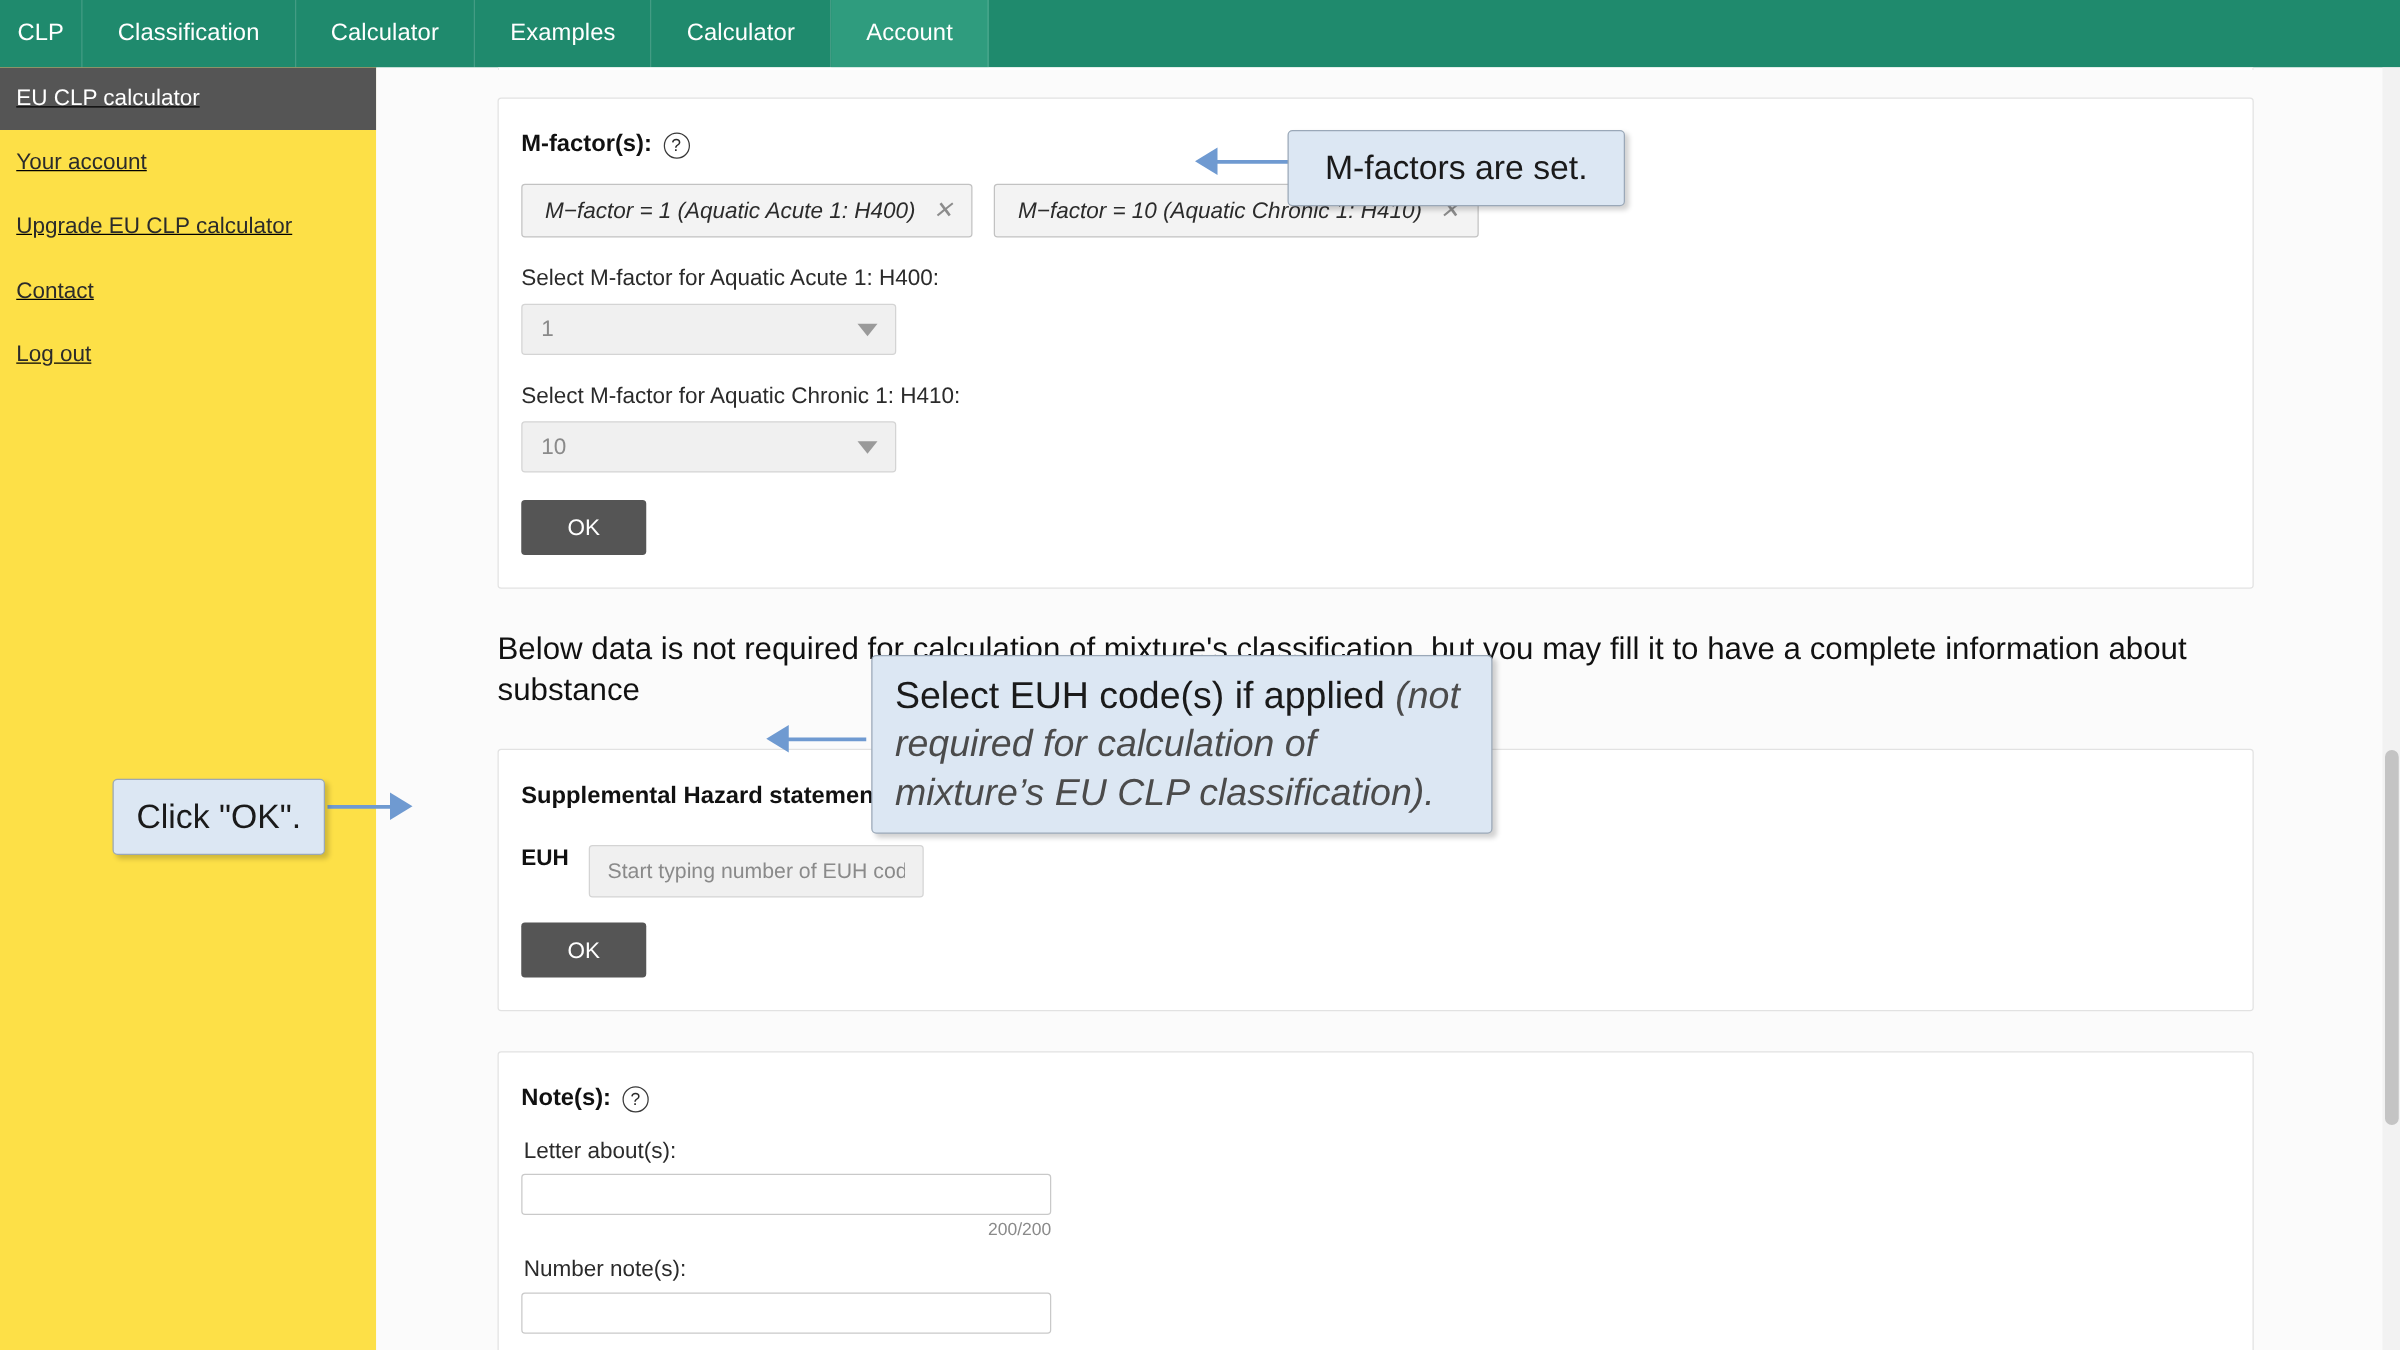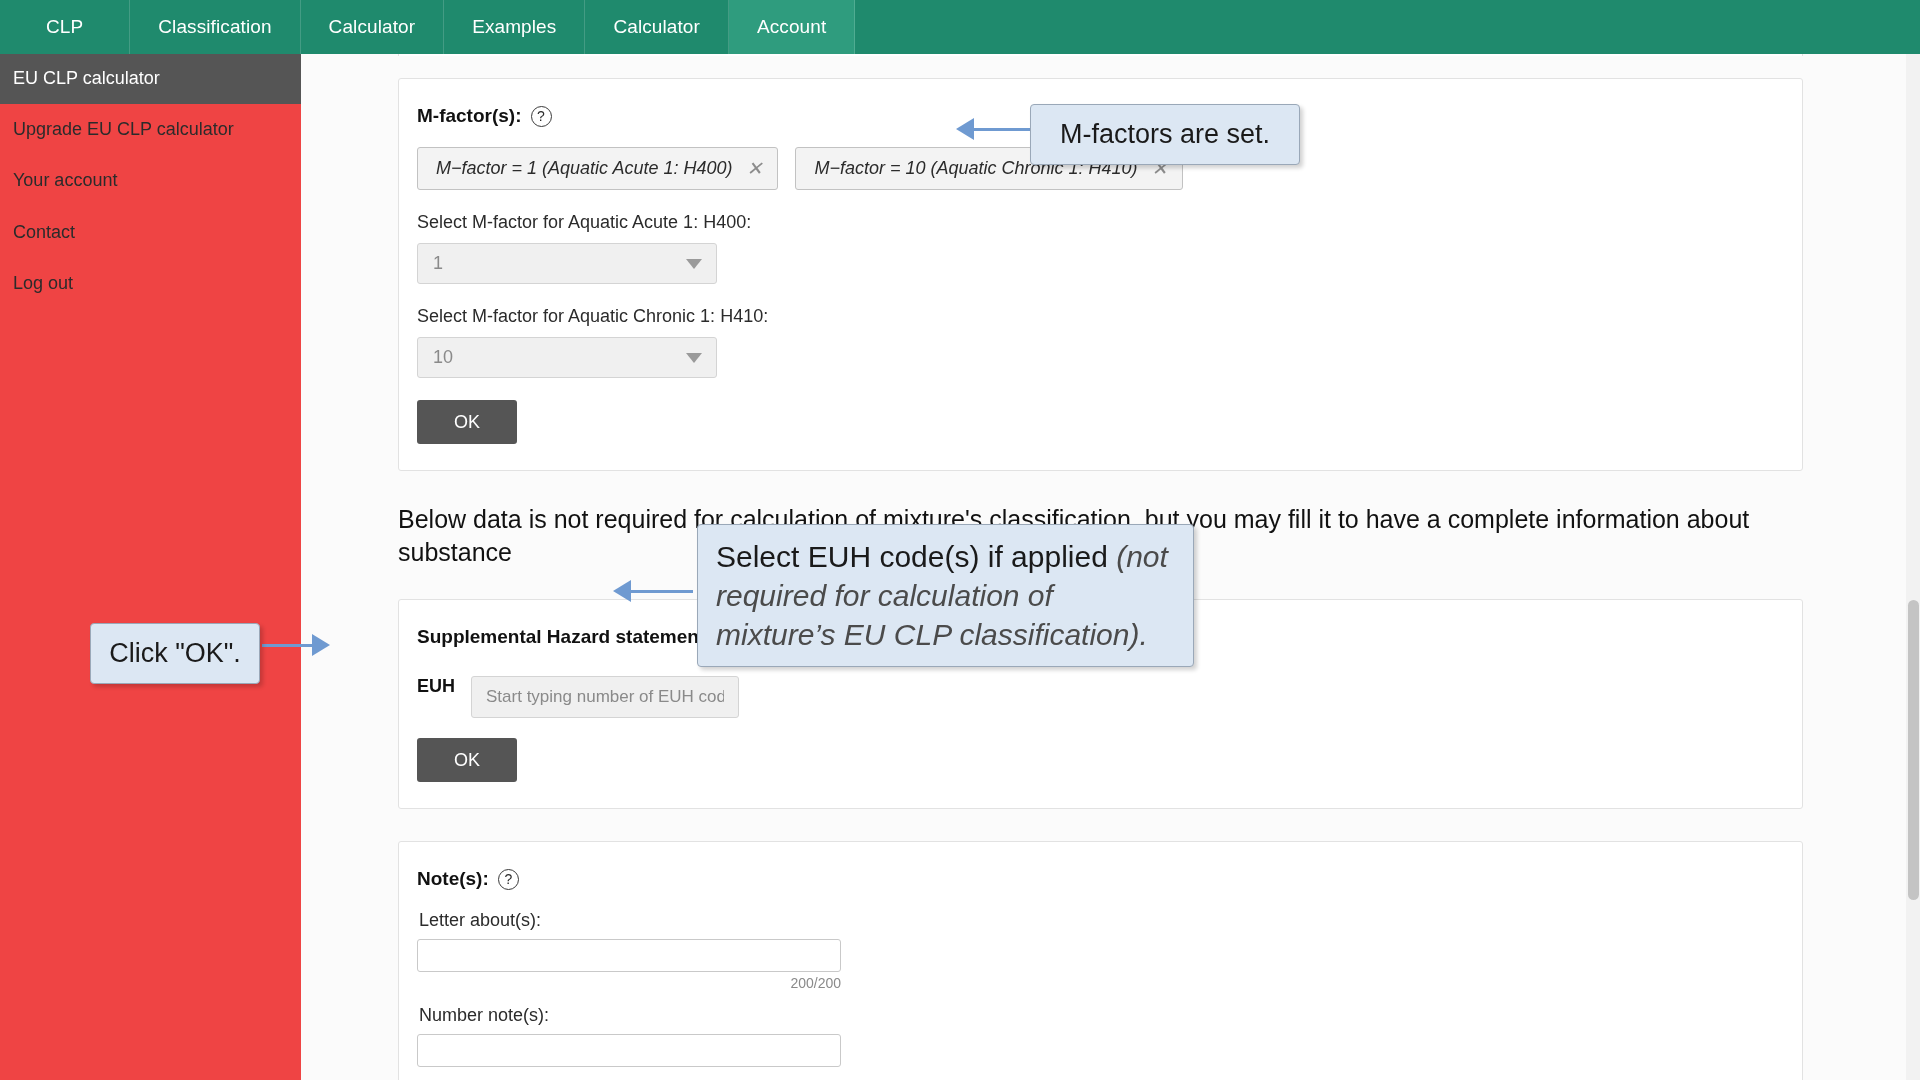--- a/index.html
+++ b/index.html
@@ -20,29 +20,30 @@
     display: flex; align-items: stretch;
   }
   .nav-item {
     display: flex; align-items: center; justify-content: center;
     color: #ffffff; font-size: 19px;
     padding: 0 28px;
     border-right: 1px solid rgba(255,255,255,0.16);
     white-space: nowrap;
     letter-spacing: .1px;
   }
-  .nav-item:first-child { padding: 0 46px; }
+  .nav-item:first-child { padding: 0 14px; }
   .nav-item.active { background: #2f9c7e; }
 
   
   .sidebar {
     position: absolute; top: 54px; left: 0;
     width: 301px; height: 1026px;
-    background: #ef4444;
+    background: #fde047;
     padding-top: 0;
+    text-decoration: underline;
   }
   .side-item {
     font-size: 18px; color: #2b2b2b;
     padding: 13px 13px 13px 13px;
     line-height: 1.2;
     white-space: nowrap;
   }
   .side-item.active {
     background: #555555; color: #ffffff;
     padding: 14px 13px;
@@ -238,22 +239,22 @@
     <div class="nav-item">
         <span>Calculator</span>
       </div>
     <div class="nav-item active">
         <span>Account</span>
       </div>
   </div>
 
   <div class="sidebar">
     <div class="side-item active"><span>EU CLP calculator</span></div>
+    <div class="side-item sp"><span>Your account</span></div>
     <div class="side-item sp"><span>Upgrade EU CLP calculator</span></div>
-    <div class="side-item sp"><span>Your account</span></div>
     <div class="side-item sp"><span>Contact</span></div>
     <div class="side-item sp"><span>Log out</span></div>
   </div>
 
   <div class="content">
     <div class="page-col">
 
       <div class="card-top-stub"></div>
 
       <div class="card">

